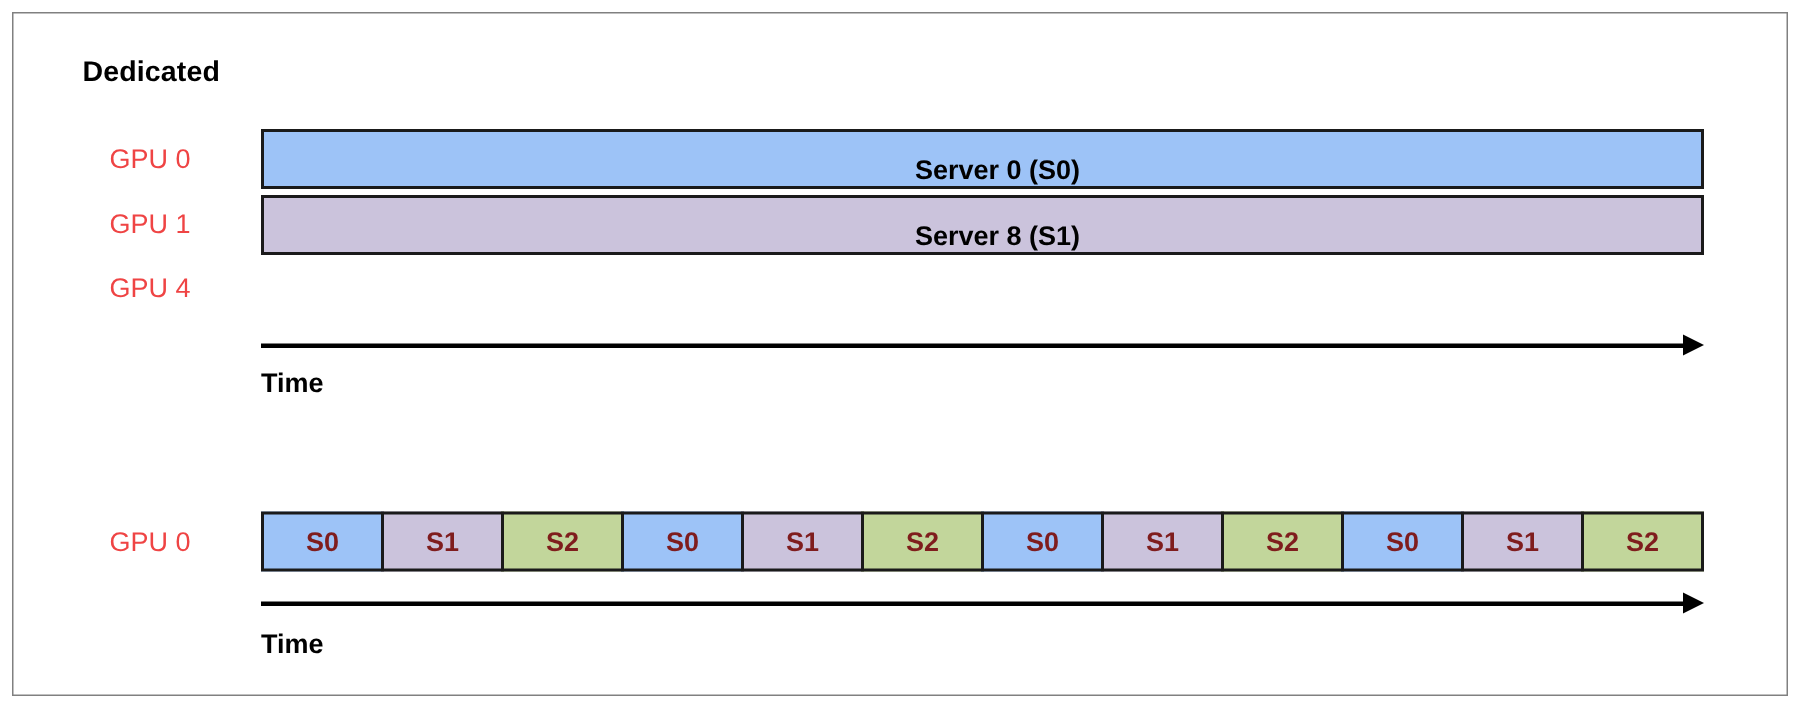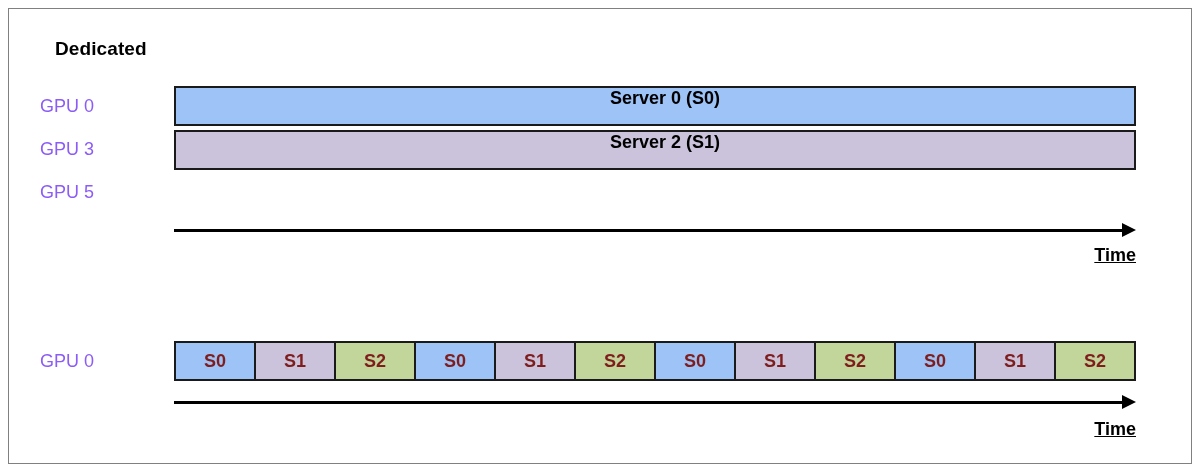--- a/index.html
+++ b/index.html
@@ -40,37 +40,37 @@
     letter-spacing: 0.1px;
     white-space: nowrap;
   }
   #heading-dedicated { left: 55px; top: 38px; }
   #heading-timesliced { left: 52px; top: 288px; }
 
   
   .row-label {
     position: absolute;
     font-size: 18px;
-    color: #8b5cf6;
-    text-align: left;
+    color: #ef4444;
+    text-align: center;
     white-space: nowrap;
     width: 120px;
     left: 40px;
   }
 
   
   .gpu-bar {
     position: absolute;
     left: 174px;
     width: 962px;
     height: 40px;
     border: 2px solid #1a1a1a;
     box-sizing: border-box;
     display: flex;
-    align-items: flex-start;
+    align-items: flex-end;
     justify-content: center;
     padding-left: 20px;
   }
   .gpu-bar-label {
     font-size: 18px;
     font-weight: bold;
     color: #000000;
     white-space: nowrap;
   }
 
@@ -96,25 +96,24 @@
     width: 0;
     height: 0;
     border-top: 7.5px solid transparent;
     border-bottom: 7.5px solid transparent;
     border-left: 14px solid #000000;
   }
   .time-caption {
     position: absolute;
     width: 962px;
     left: 174px;
-    text-align: right;
+    text-align: left;
     font-size: 18px;
     font-weight: bold;
     color: #000000;
-    text-decoration: underline;
   }
 
   
   .slice-strip {
     position: absolute;
     left: 174px;
     top: 341px;
     width: 962px;
     height: 40px;
     display: flex;
@@ -141,26 +140,26 @@
 <div id="canvas">
   <div class="outer-frame" style="border-color: rgb(128, 128, 128);"></div>
 
   <div class="section-heading" id="heading-dedicated">Dedicated</div>
 
   <div class="row-label" style="top:96px;">GPU 0</div>
   <div class="gpu-bar" id="bar-0" style="top: 86px; background: rgb(157, 195, 247);">
     <span class="gpu-bar-label">Server 0 (S0)</span>
   </div>
 
-  <div class="row-label" style="top:139px;">GPU 3</div>
+  <div class="row-label" style="top:139px;">GPU 1</div>
   <div class="gpu-bar" id="bar-1" style="top: 130px; background: rgb(203, 195, 220);">
-    <span class="gpu-bar-label">Server 2 (S1)</span>
-  </div>
-
-  <div class="row-label" style="top:182px;">GPU 5</div>
+    <span class="gpu-bar-label">Server 8 (S1)</span>
+  </div>
+
+  <div class="row-label" style="top:182px;">GPU 4</div>
 
   <div class="timeline" style="top:222px;">
     <div class="shaft"></div>
     <div class="head"></div>
   </div>
   <div class="time-caption" style="top:245px;">Time</div>
 
 
   <div class="row-label" style="top:351px;">GPU 0</div>
 

